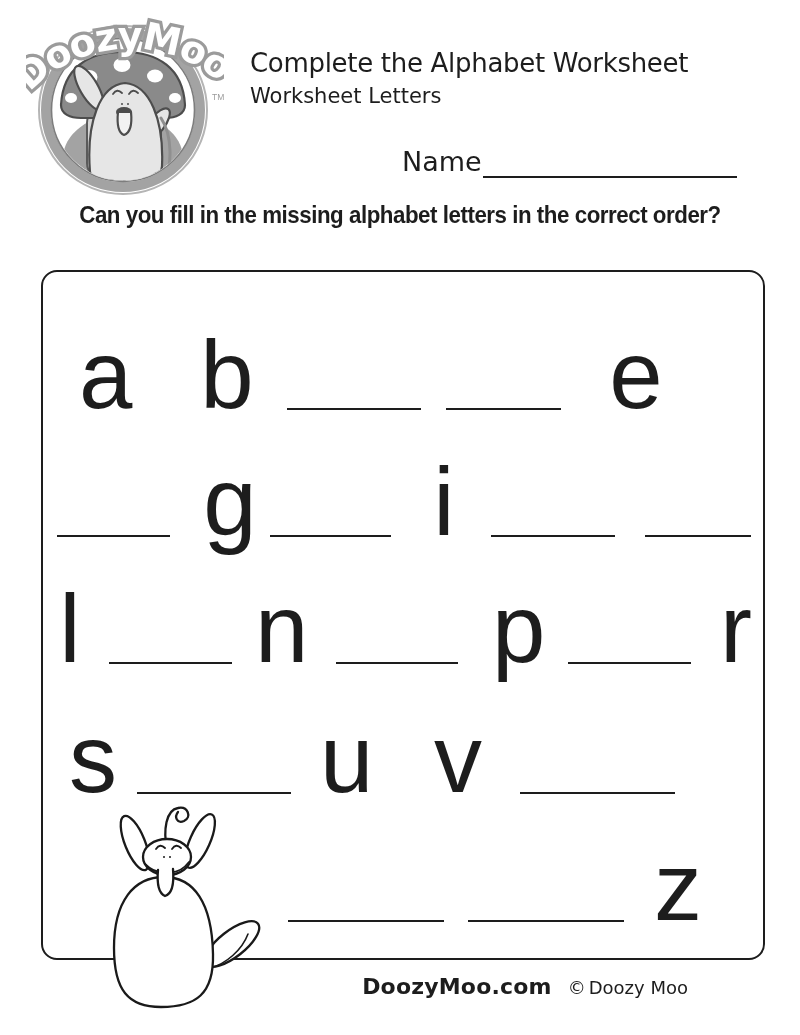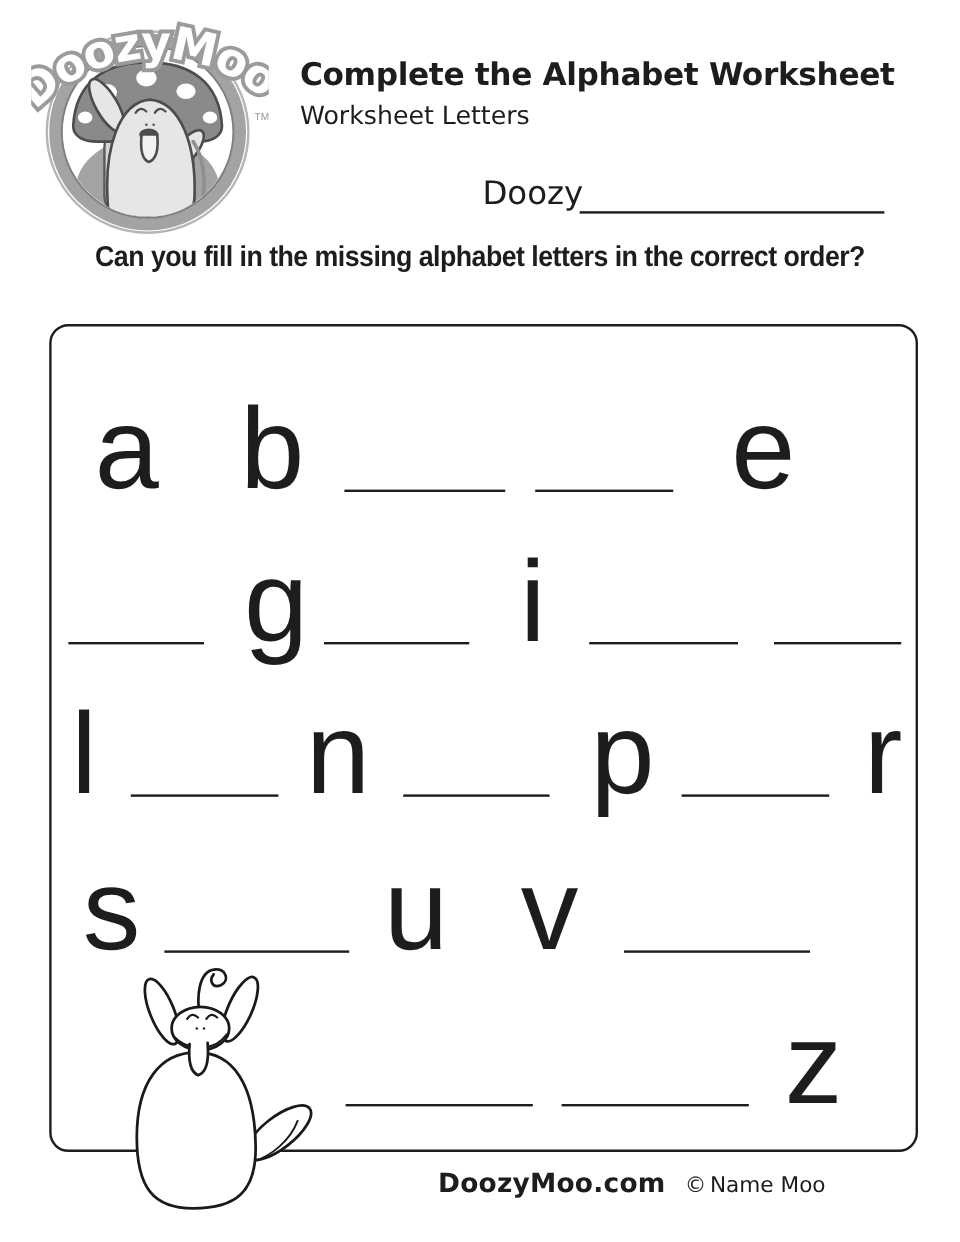--- a/index.html
+++ b/index.html
@@ -2,21 +2,21 @@
 <html><head>
 <meta charset="utf-8">
 <style>
   html,body{margin:0;padding:0;}
   body{
     width:800px;height:1035px;position:relative;background:#ffffff;
     font-family:"DejaVu Sans","Liberation Sans",sans-serif;color:#1d1d1d;overflow:hidden;
   }
   
   .logo-svg{position:absolute;left:26px;top:8px;width:198px;height:196px;}
-  .title{position:absolute;left:250px;top:48px;font-size:26px;font-weight:bold;letter-spacing:-0.3px;white-space:nowrap;}
+  .title{position:absolute;left:250px;top:48px;font-size:26px;font-weight:normal;letter-spacing:-0.3px;white-space:nowrap;}
   .subtitle{position:absolute;left:250px;top:84px;font-size:21px;white-space:nowrap;}
   .name-label{position:absolute;left:402px;top:146px;font-size:27px;}
   .name-line{position:absolute;left:483px;top:176px;width:254px;height:0;border-top:2px solid #1d1d1d;}
   .instruction{position:absolute;left:0;top:201px;width:800px;text-align:center;
     font-family:"Liberation Sans",sans-serif;font-weight:bold;font-size:24px;letter-spacing:-0.5px;
     transform:scaleX(0.93);transform-origin:50% 50%;white-space:nowrap;}
   
   .sheet-box{position:absolute;left:41px;top:270px;width:720px;height:686px;
     border:2px solid #1d1d1d;border-radius:16px;background:#ffffff;z-index:1;}
   .cell{position:absolute;z-index:2;color:#1d1d1d;}
@@ -108,21 +108,21 @@
 
   <path id="brandArc" d="M8,80 A136,136 0 0 1 188,70" fill="none"></path>
   <text font-family="DejaVu Sans, Liberation Sans, sans-serif" font-weight="bold" font-size="38" fill="#ffffff" stroke="#9b9b9b" stroke-width="6.5" paint-order="stroke" letter-spacing="-1.5">
     <textPath href="#brandArc" startOffset="50%" text-anchor="middle">DoozyMoo</textPath>
   </text>
   <text x="186" y="92" font-size="8.5" font-family="Liberation Sans, sans-serif" fill="#9b9b9b">TM</text>
 </svg>
 
 <div class="title">Complete the Alphabet Worksheet</div>
 <div class="subtitle">Worksheet Letters</div>
-<div class="name-label">Doozy</div>
+<div class="name-label">Name</div>
 <div class="name-line"></div>
 <div class="instruction">Can you fill in the missing alphabet letters in the correct order?</div>
 
 <div class="sheet-box"></div>
 <div>
     <div class="cell letter" data-row="0" data-col="0">a</div>
     <div class="cell letter" data-row="0" data-col="1">b</div>
     <div class="cell blank" data-row="0" data-col="2"></div>
     <div class="cell blank" data-row="0" data-col="3"></div>
     <div class="cell letter" data-row="0" data-col="4">e</div>
@@ -164,15 +164,15 @@
     <circle cx="76" cy="59" r="1" fill="#1a1a1a" stroke="none"></circle>
     <circle cx="82" cy="59" r="1" fill="#1a1a1a" stroke="none"></circle>
     <path d="M70,72 q-2,22 7,26 q10,-3 8,-27" fill="#ffffff"></path>
   </g>
 </svg>
 
 <div class="footer">
   <span class="site">DoozyMoo.com</span>
   <span class="copy">
     <span>©</span>
-    <span>Name Moo</span>
+    <span>Doozy Moo</span>
   </span>
 </div>
 
 </body></html>

